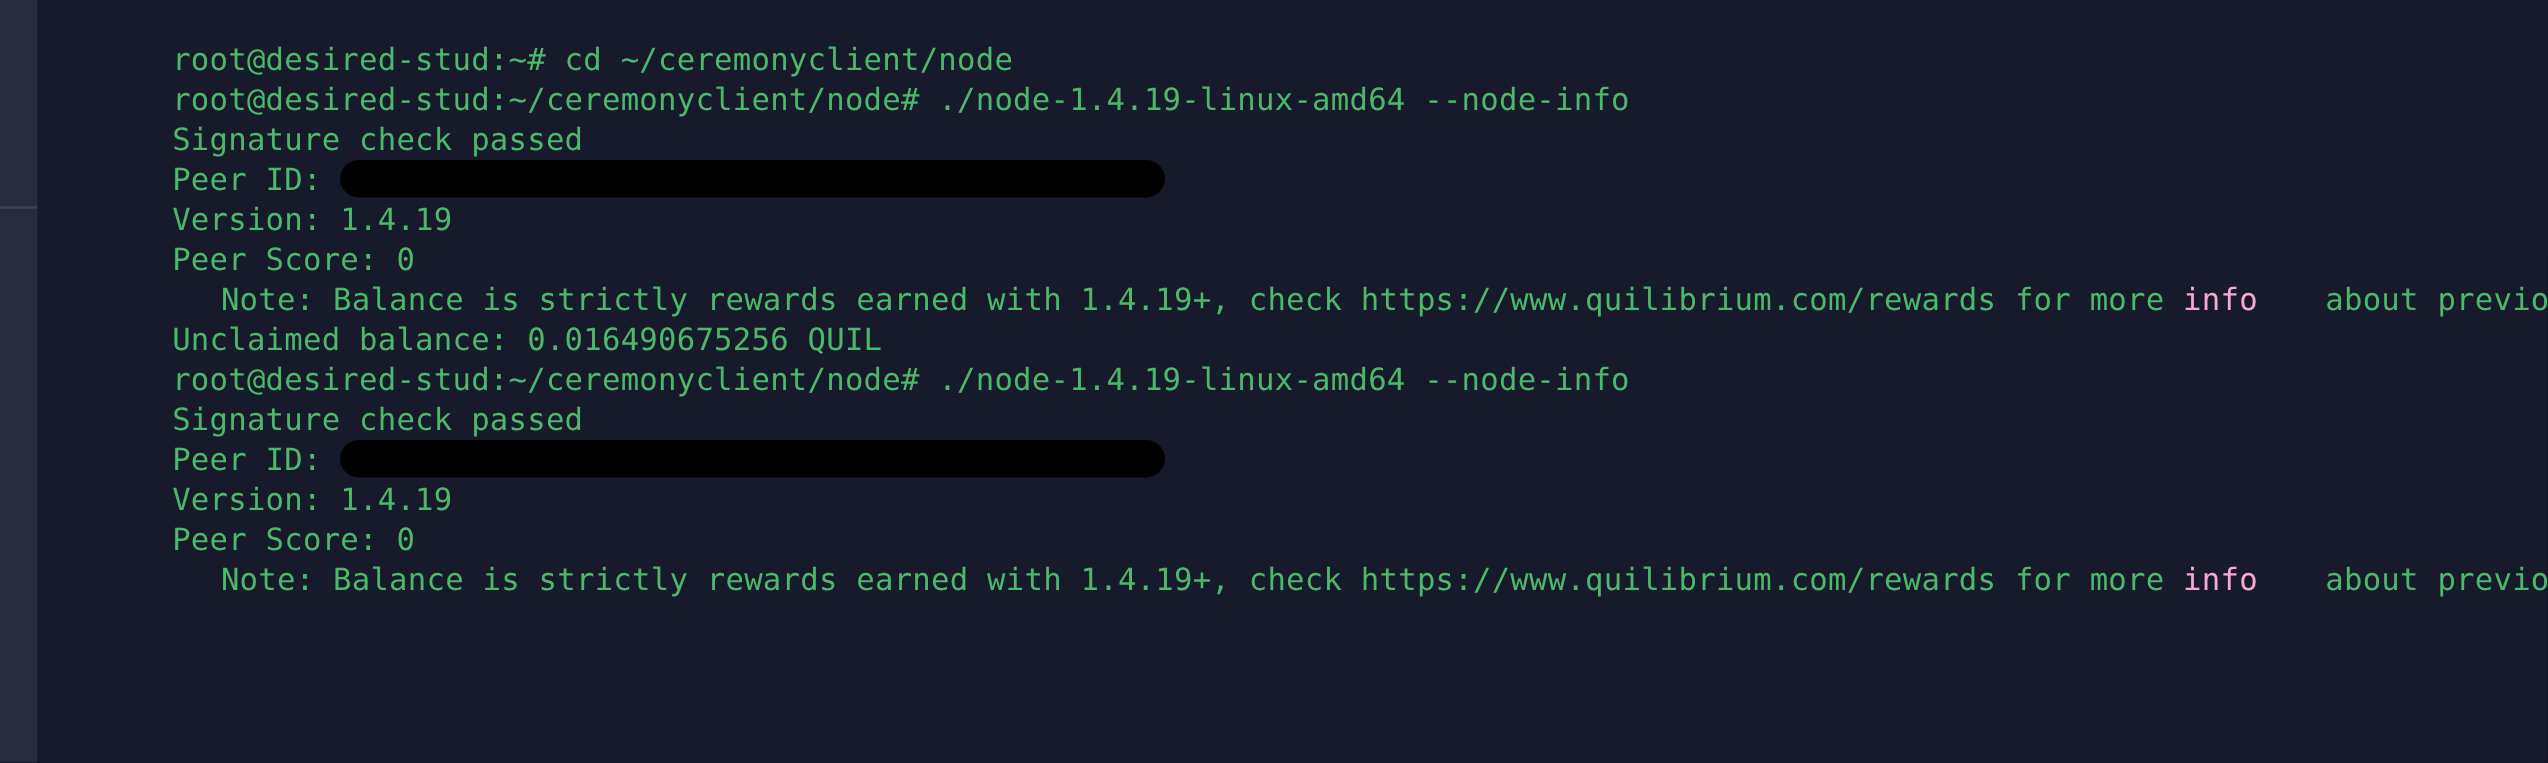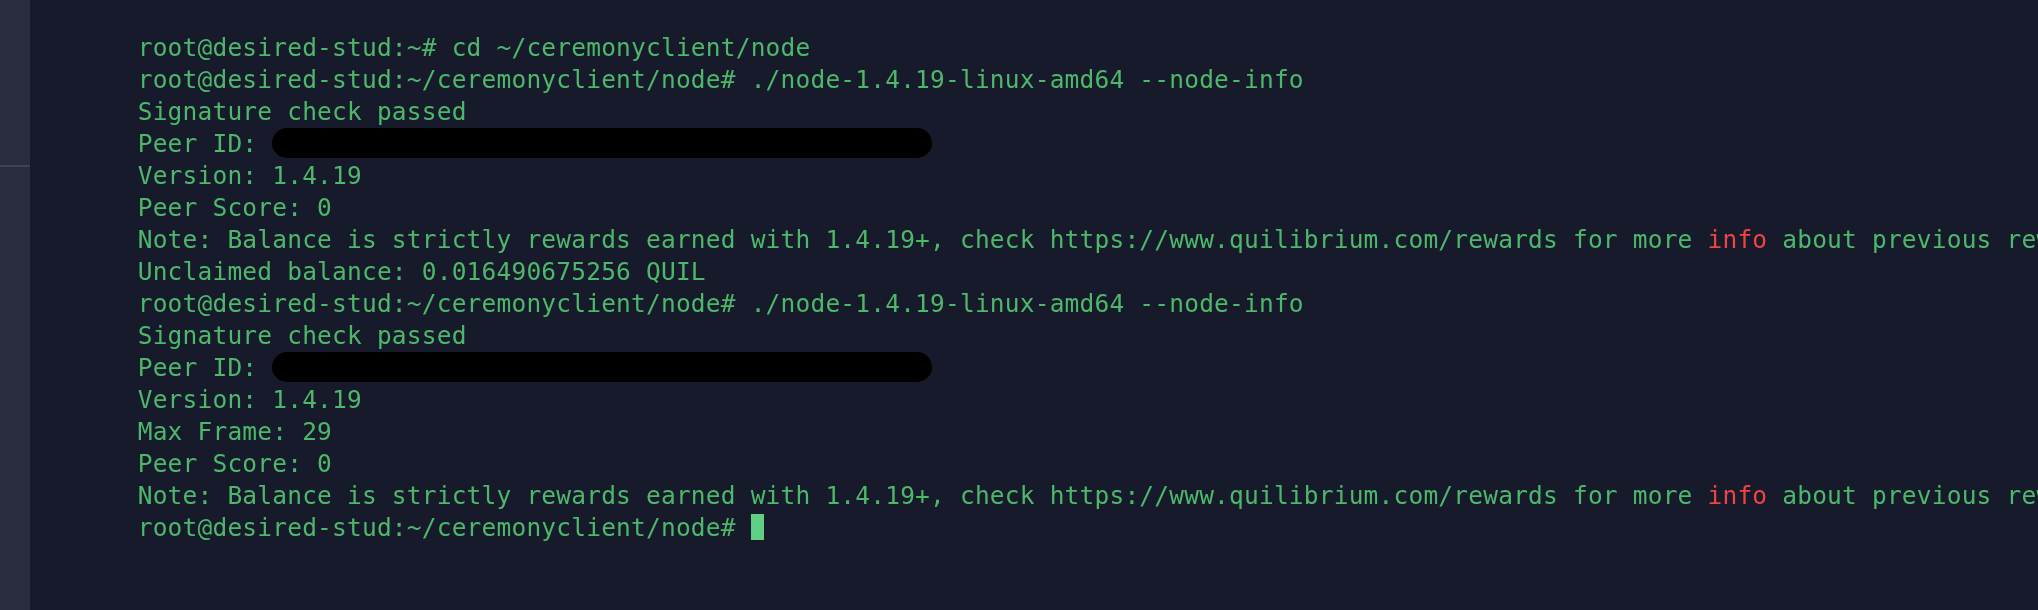--- a/index.html
+++ b/index.html
@@ -53,22 +53,22 @@
     line-height: 32px;
     font-size: 24.5px;
     letter-spacing: 0.2px;
     white-space: pre;
     color: #4cb86a;
     padding-left: 18px;
     box-sizing: border-box;
   }
   .line:first-child { margin-top: 0px; }
 
-  .seg-green { color: #4cb86a; }
-  .seg-blue  { color: #ef4444; }
+  .seg-green { color: #4cb86a; margin-left: 39px; }
+  .seg-blue  { color: #f9a8d4; }
 
   
   .redact {
     display: inline-block;
     vertical-align: middle;
     position: relative;
     top: -2px;
     background: #000000;
     border-radius: 22px;
     height: 30px;
@@ -139,31 +139,25 @@
     </div>
 
     <div class="line">
       <span>Peer ID: </span><span class="redact"></span>
     </div>
 
     <div class="line">
       <span>Version: 1.4.19</span>
     </div>
 
-    <div class="line">
-      <span>Max Frame: 29</span>
-    </div>
 
     <div class="line">
       <span>Peer Score: 0</span>
     </div>
 
     <div class="line">
       <span class="seg-green">Note: Balance is strictly rewards earned with 1.4.19+, check https://www.quilibrium.com/rewards for more </span><span class="seg-blue">info</span><span class="seg-green"> about previous rewards.</span>
     </div>
 
 
-    <div class="line">
-      <span>root@desired-stud:~/ceremonyclient/node# </span><span class="cursor"></span>
-    </div>
 
   </div>
 </div>
 
 </body></html>

